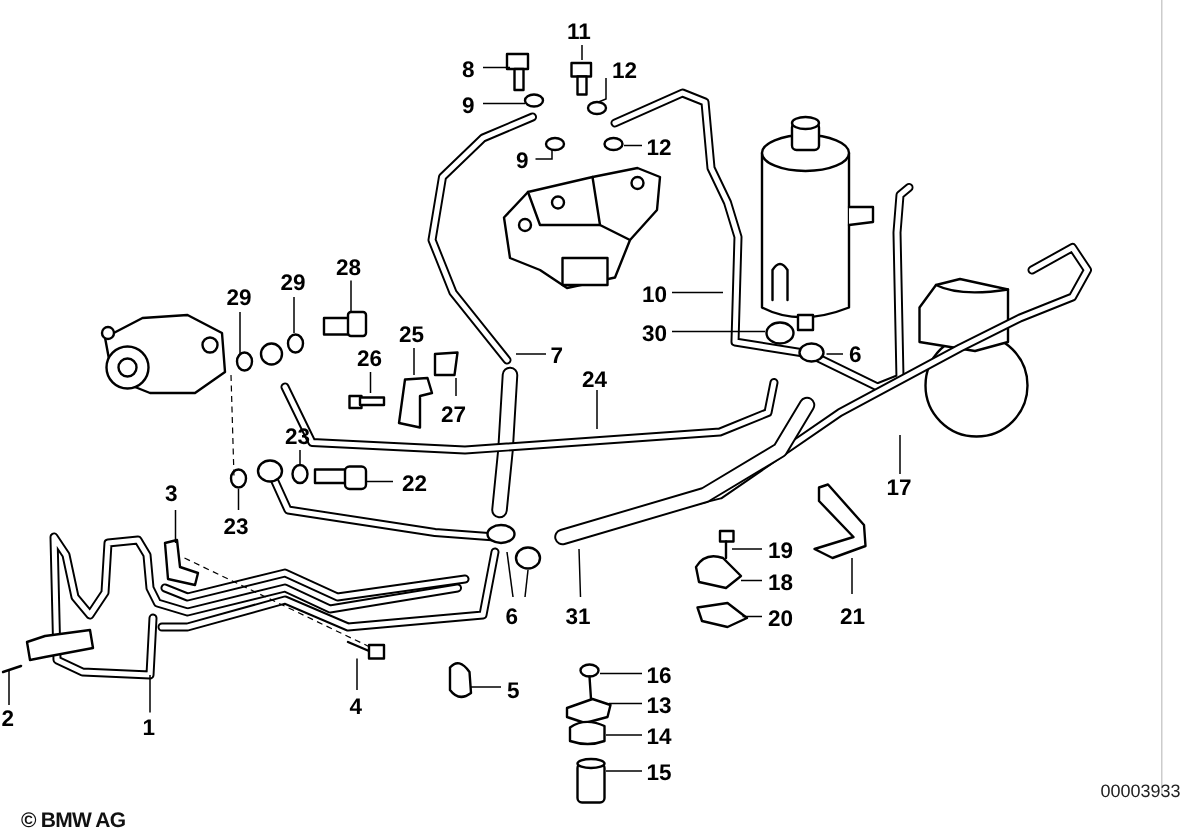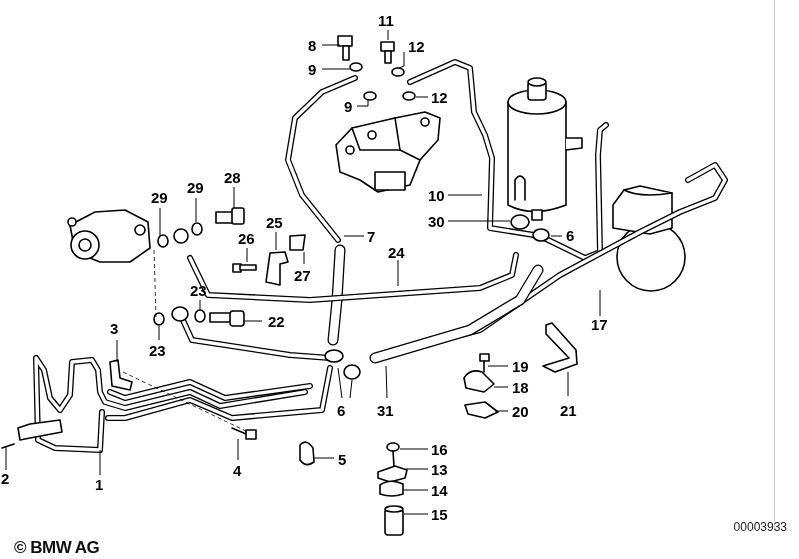--- a/index.html
+++ b/index.html
@@ -6,21 +6,21 @@
   body{width:799px;height:559px;position:relative;overflow:hidden;font-family:"Liberation Sans",sans-serif;}
   #diagram{position:absolute;left:0;top:0;width:799px;height:559px;}
   .callout{font-family:"Liberation Sans",sans-serif;font-weight:bold;font-size:15px;fill:#000;}
   .ln{stroke:#000;stroke-width:1;fill:none;}
   .part{stroke:#000;stroke-width:1.6;fill:#fff;stroke-linejoin:round;stroke-linecap:round;}
   .pipe-o{stroke:#000;stroke-width:6;fill:none;stroke-linejoin:round;stroke-linecap:round;}
   .pipe-i{stroke:#fff;stroke-width:3.4;fill:none;stroke-linejoin:round;stroke-linecap:round;}
   .hose-o{stroke:#000;stroke-width:11;fill:none;stroke-linejoin:round;stroke-linecap:round;}
   .hose-i{stroke:#fff;stroke-width:8.4;fill:none;stroke-linejoin:round;stroke-linecap:round;}
   .dash{stroke:#000;stroke-width:0.8;stroke-dasharray:4 3;fill:none;}
-  #copyright{position:absolute;left:14px;top:538px;font-size:17px;font-weight:bold;letter-spacing:-0.5px;color:#111;}
+  #copyright{position:absolute;left:14px;top:538px;font-size:14px;font-weight:bold;letter-spacing:-0.5px;color:#111;}
   #diagram-id{position:absolute;right:12px;top:520px;font-size:12px;color:#222;}
   #border-line{position:absolute;left:774px;top:0;width:1px;height:530px;background:#ccc;}
 </style>
 </head>
 <body>
 
 <svg id="diagram" viewBox="0 0 799 559" xmlns="http://www.w3.org/2000/svg">
 
   <g>
     <path class="part" d="M336,145 L352,128 L395,118 L425,112 L440,118 L438,140 L420,160 L410,185 L378,192 L360,180 L340,172 Z"></path>

